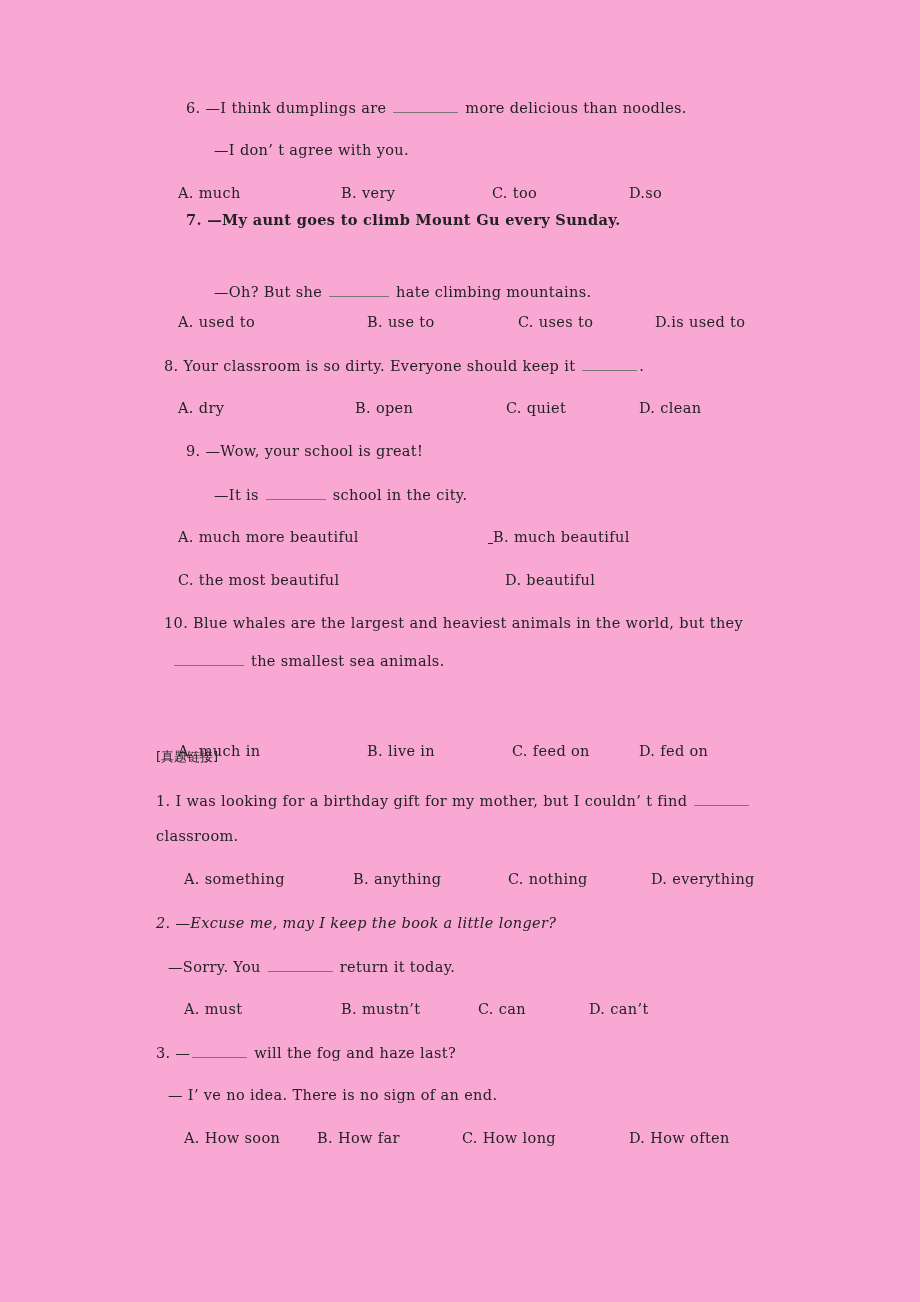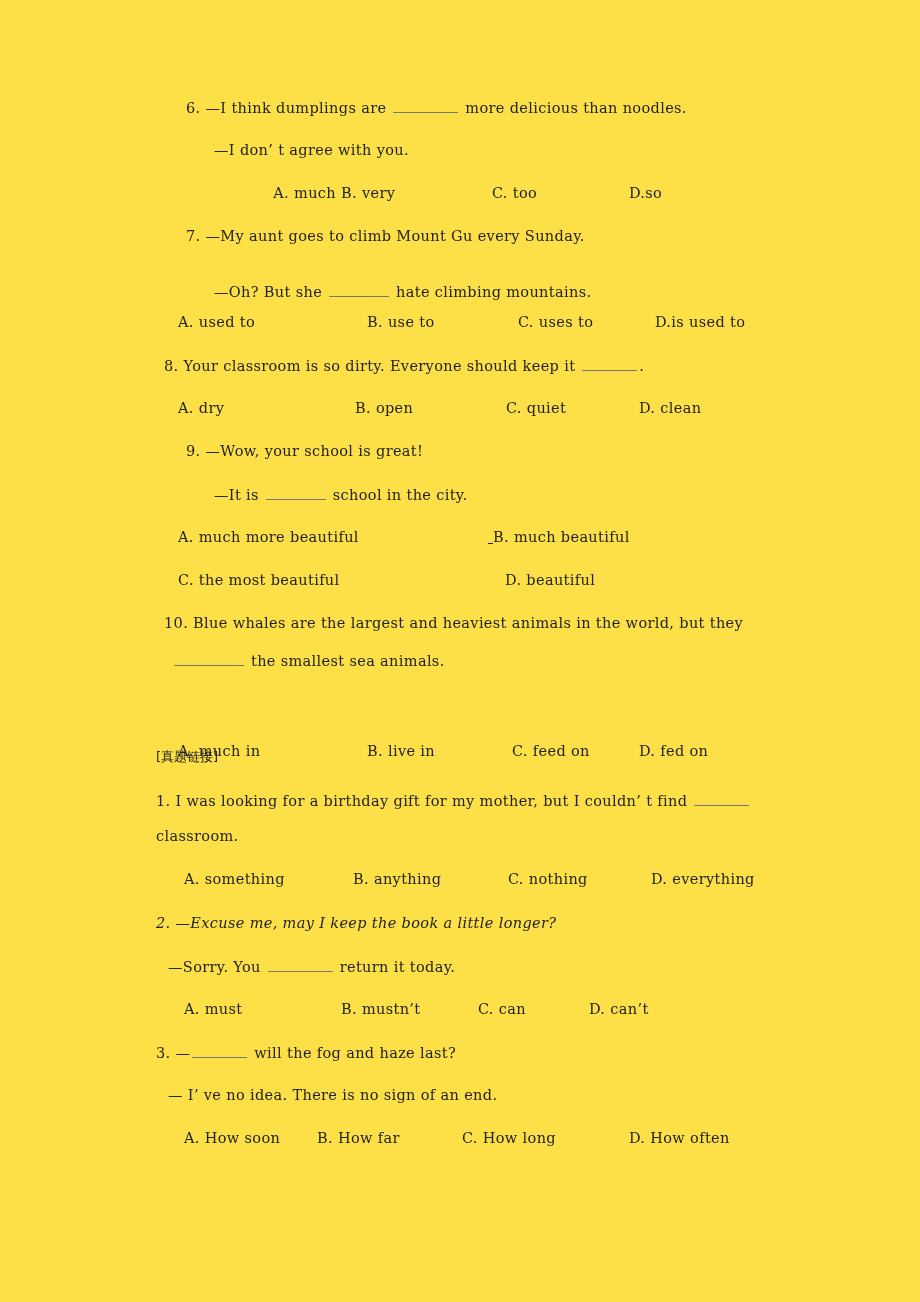--- a/index.html
+++ b/index.html
@@ -15,21 +15,21 @@
     font-family: "Liberation Serif", "DejaVu Serif", serif;
     color: #1a1a1a;
     overflow: hidden;
   }
   .page {
     position: absolute;
     left: 0;
     top: 0;
     width: 920px;
     height: 1302px;
-    background: #fde047;
+    background: #f9a8d4;
   }
   .content {
     position: absolute;
     left: 150px;
     top: 100px;
     width: 650px;
   }
 
   
   .q-line,
@@ -92,40 +92,40 @@
 
     <div class="q-block">
       <div class="q-line l1" style="position:absolute; left:18px; top:0;">
         <span>6.</span>
         <span>—I think dumplings are</span>
         <span class="blank w65"></span>
         <span>more delicious than noodles.</span>
       </div>
       <div class="q-line l2" style="position:absolute; left:32px; top:43px;">—I don’ t agree with you.</div>
       <div class="opt-row" style="position:absolute; left:14px; top:86px;">
-        <span class="opt" style="width:158px;text-align:right;">
+        <span class="opt" style="width:158px;">
           <span>A.</span>
           <span>much</span>
         </span>
         <span class="opt" style="width:146px;">
           <span>B.</span>
           <span>very</span>
         </span>
         <span class="opt" style="width:132px;">
           <span>C.</span>
           <span>too</span>
         </span>
         <span class="opt">
           <span>D.</span><span>so</span>
         </span>
       </div>
     </div>
 
     <div class="q-block">
-      <div class="q-line l1" style="position:absolute; left:18px; top:129px;">
+      <div class="q-line l1" style="position:absolute; left:18px; top:113px;font-weight:bold;">
         <span>7.</span>
         <span>—My aunt goes to climb Mount Gu every Sunday.</span>
       </div>
       <div class="q-line l2" style="position:absolute; left:32px; top:184px;">
         <span>—Oh? But she</span>
         <span class="blank w60"></span>
         <span>hate climbing mountains.</span>
       </div>
       <div class="opt-row" style="position:absolute; left:14px; top:215px;">
         <span class="opt" style="width:184px;">

